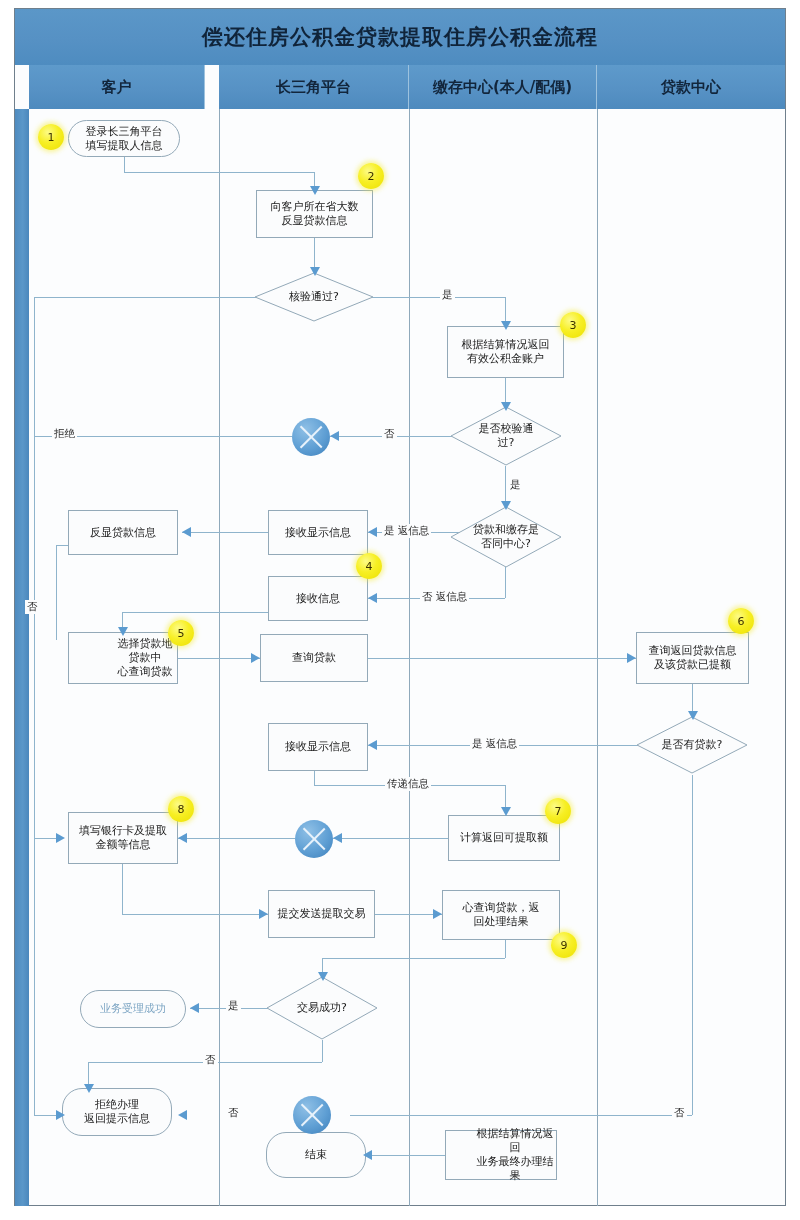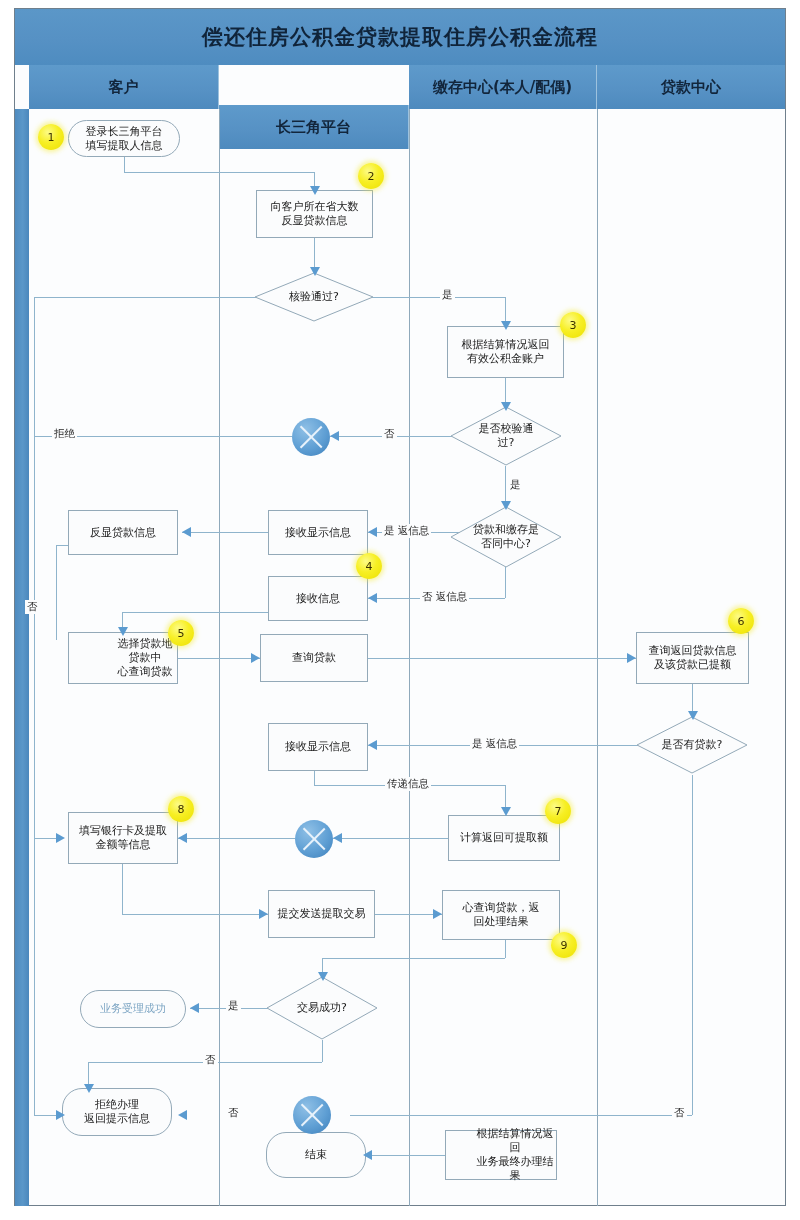--- a/index.html
+++ b/index.html
@@ -76,24 +76,24 @@
 <body>
 
 <div id="canvas">
 
   <div class="frame"></div>
 
   <div class="title-band">
     <span>偿还住房公积金贷款提取住房公积金流程</span>
   </div>
 
-  <div class="lane-head" style="left:29px;width:190px;text-align:right;">
+  <div class="lane-head" style="left:29px;width:176px;text-align:right;">
     <span>客户</span>
     </div>
-  <div class="lane-head" style="left:219px;width:190px;margin-top:40px;">
+  <div class="lane-head" style="left:219px;width:190px;">
     <span>长三角平台</span>
     </div>
   <div class="lane-head" style="left:597px;width:188px;border-right:none;">
     <span>贷款中心</span>
     </div>
   <div class="lane-head" style="left:409px;width:188px;">
     <span>缴存中心(本人/配偶)</span>
     </div>
 
   <div class="spine"></div>

